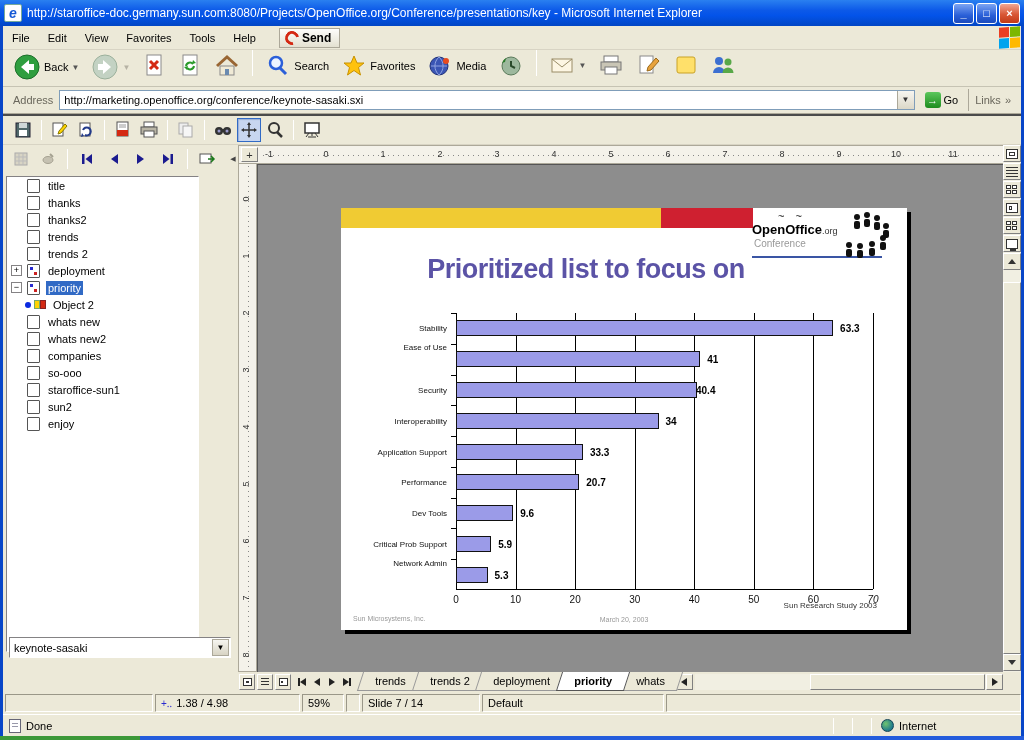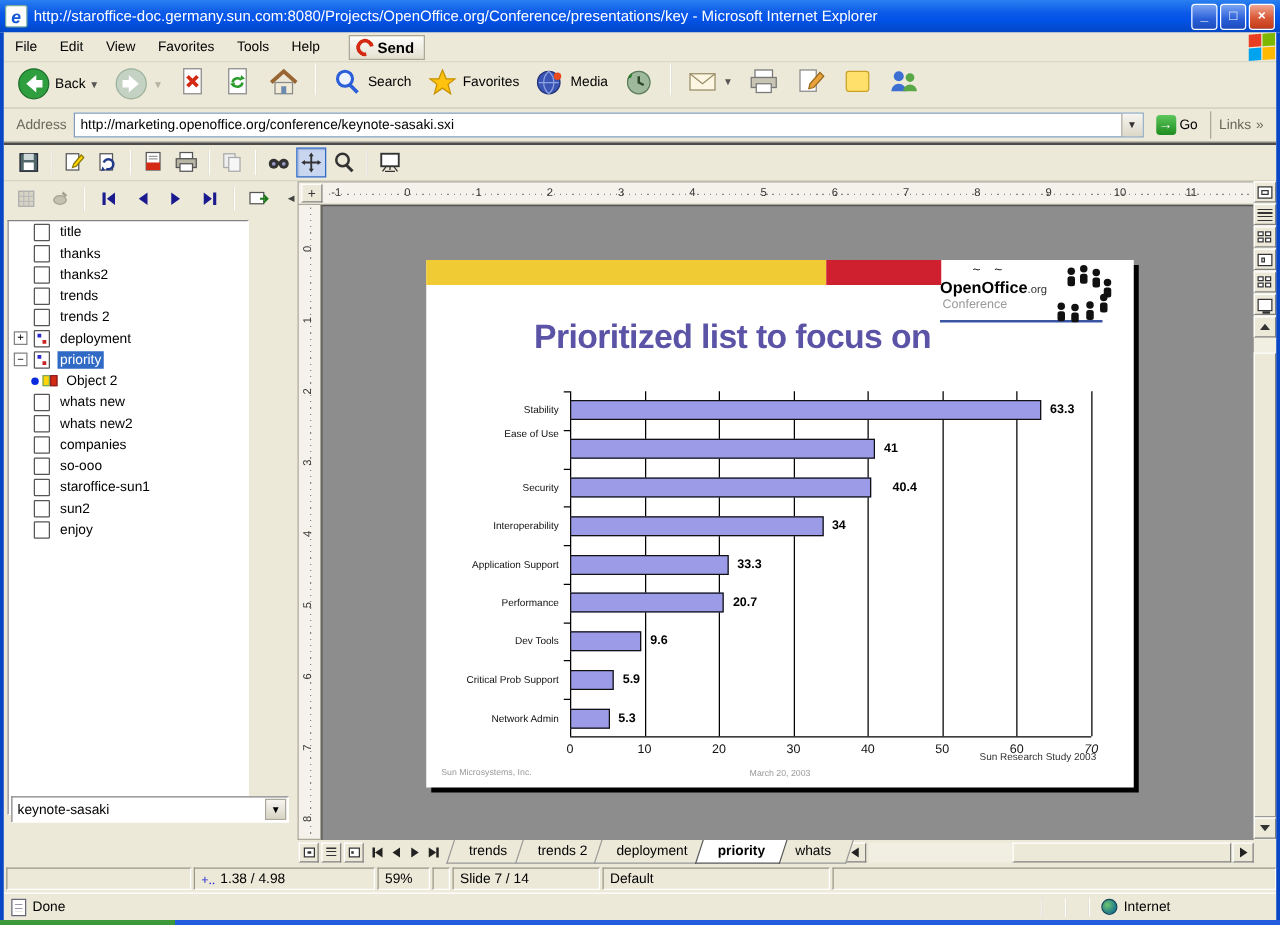--- a/index.html
+++ b/index.html
@@ -620,21 +620,21 @@
     <div id="chart">
       <div id="chart-cats">
           <div class="cat" style="top: 15.3889px;">Stability</div>
           <div class="cat" style="top: 34px;">Ease of Use</div>
           <div class="cat" style="top: 76.9444px;">Security</div>
           <div class="cat" style="top: 107.722px;">Interoperability</div>
           <div class="cat" style="top: 138.5px;">Application Support</div>
           <div class="cat" style="top: 169.278px;">Performance</div>
           <div class="cat" style="top: 200.056px;">Dev Tools</div>
           <div class="cat" style="top: 230.833px;">Critical Prob Support</div>
-          <div class="cat" style="top: 262px;">Network Admin</div>
+          <div class="cat" style="top: 250px;">Network Admin</div>
         </div>
       <div id="chart-plot">
           <div class="gline" style="left: 0px;"></div>
           <div class="xtick" style="left: 0px;">0</div>
           <div class="gline" style="left: 59.5714px;"></div>
           <div class="xtick" style="left: 59.5714px;">10</div>
           <div class="gline" style="left: 119.143px;"></div>
           <div class="xtick" style="left: 119.143px;">20</div>
           <div class="gline" style="left: 178.714px;"></div>
           <div class="xtick" style="left: 178.714px;">30</div>
@@ -646,21 +646,21 @@
           <div class="xtick" style="left: 357.429px;">60</div>
           <div class="gline" style="left: 417px;"></div>
           <div class="xtick" style="left: 417px; font-style: italic;">70</div>
           <div class="bar" style="left: 0px; top: 7.38889px; width: 377.087px; background: rgb(155, 155, 232);"></div>
           <div class="bval" style="left: 384.087px; top: 15.3889px;">63.3</div>
           <div class="ytick" style="top: 0px;"></div>
           <div class="bar" style="left: 0px; top: 38.1667px; width: 244.243px; background: rgb(155, 155, 232);"></div>
           <div class="bval" style="left: 251.243px; top: 46.1667px;">41</div>
           <div class="ytick" style="top: 30.7778px;"></div>
           <div class="bar" style="left: 0px; top: 68.9444px; width: 240.669px; background: rgb(155, 155, 232);"></div>
-          <div class="bval" style="left: 258px; top: 76.9444px;">40.4</div>
+          <div class="bval" style="left: 240px; top: 76.9444px;">40.4</div>
           <div class="ytick" style="top: 61.5556px;"></div>
           <div class="bar" style="left: 0px; top: 99.7222px; width: 202.543px; background: rgb(155, 155, 232);"></div>
           <div class="bval" style="left: 209.543px; top: 107.722px;">34</div>
           <div class="ytick" style="top: 92.3333px;"></div>
           <div class="bar" style="left: 0px; top: 130.5px; width: 126.887px; background: rgb(155, 155, 232);"></div>
           <div class="bval" style="left: 133.887px; top: 138.5px;">33.3</div>
           <div class="ytick" style="top: 123.111px;"></div>
           <div class="bar" style="left: 0px; top: 161.278px; width: 123.313px; background: rgb(155, 155, 232);"></div>
           <div class="bval" style="left: 130.313px; top: 169.278px;">20.7</div>
           <div class="ytick" style="top: 153.889px;"></div>

